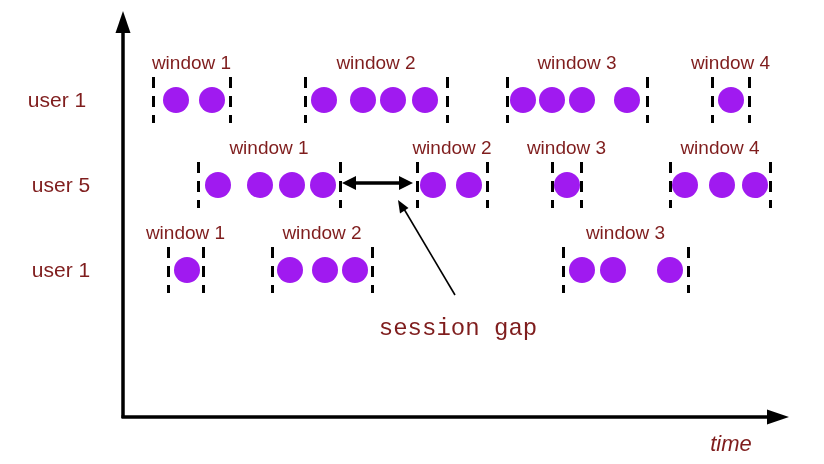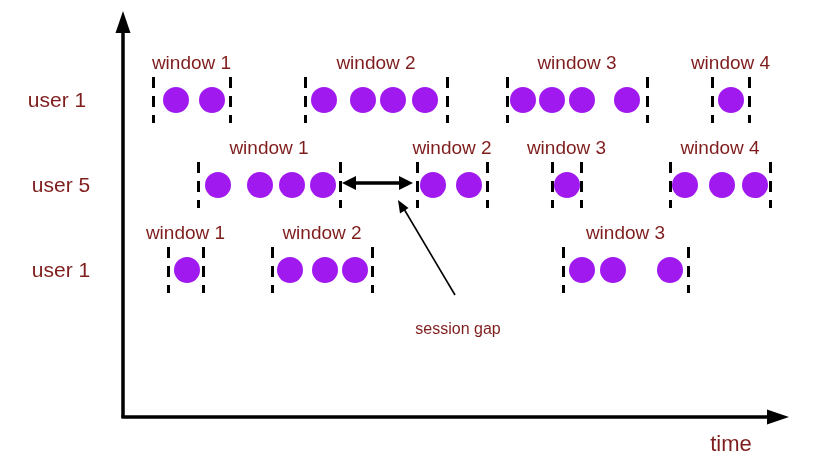--- a/index.html
+++ b/index.html
@@ -4,22 +4,22 @@
 <style>
   html,body{margin:0;padding:0;background:#ffffff;}
   .canvas{
     position:relative;width:824px;height:464px;background:#ffffff;
     font-family:"Liberation Sans",sans-serif;overflow:hidden;color:#000;
   }
   .layer{position:absolute;left:0;top:0;}
   .lbl{position:absolute;height:22px;line-height:22px;text-align:center;white-space:nowrap;color:#7f1d1d;}
   .user-label{font-size:21px;}
   .win-label{font-size:19px;}
-  .gap-label{font-size:16px;}
-  .time-label{font-size:22px;height:24px;line-height:24px;}
+  .gap-label{font-size:24px;font-family:Liberation Mono, monospace;}
+  .time-label{font-size:22px;height:24px;line-height:24px;font-style:italic;}
   .dash{
     position:absolute;width:3px;height:46px;
     background:repeating-linear-gradient(to bottom,#000 0 11px,transparent 11px 19px);
   }
   .dot{position:absolute;width:26px;height:26px;border-radius:50%;}
 </style>
 </head>
 <body>
 
 <div class="canvas">

